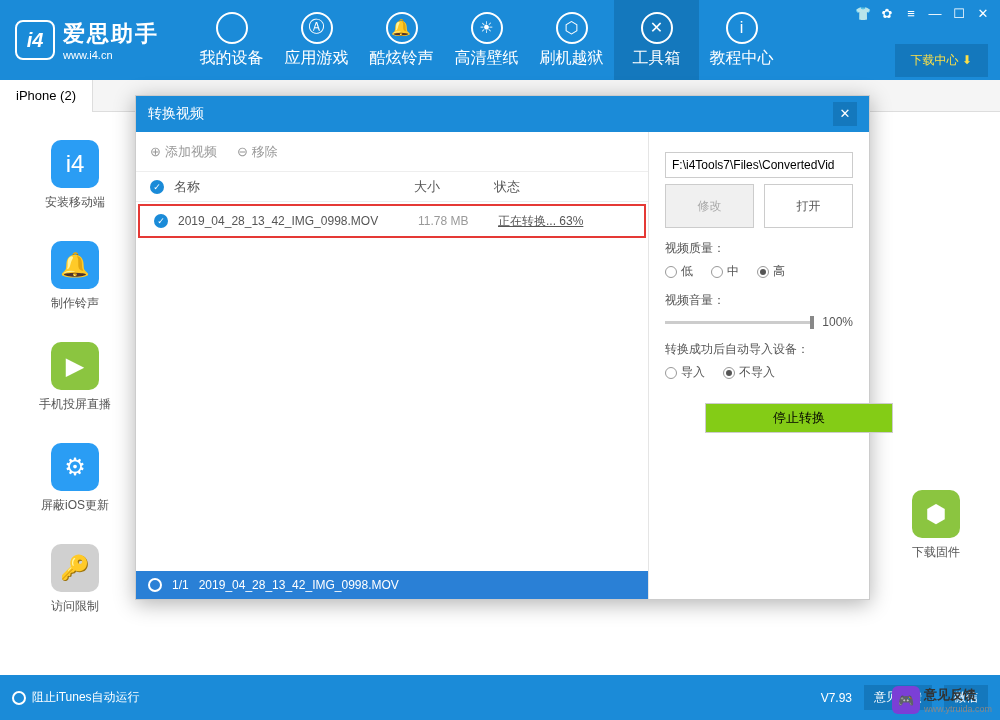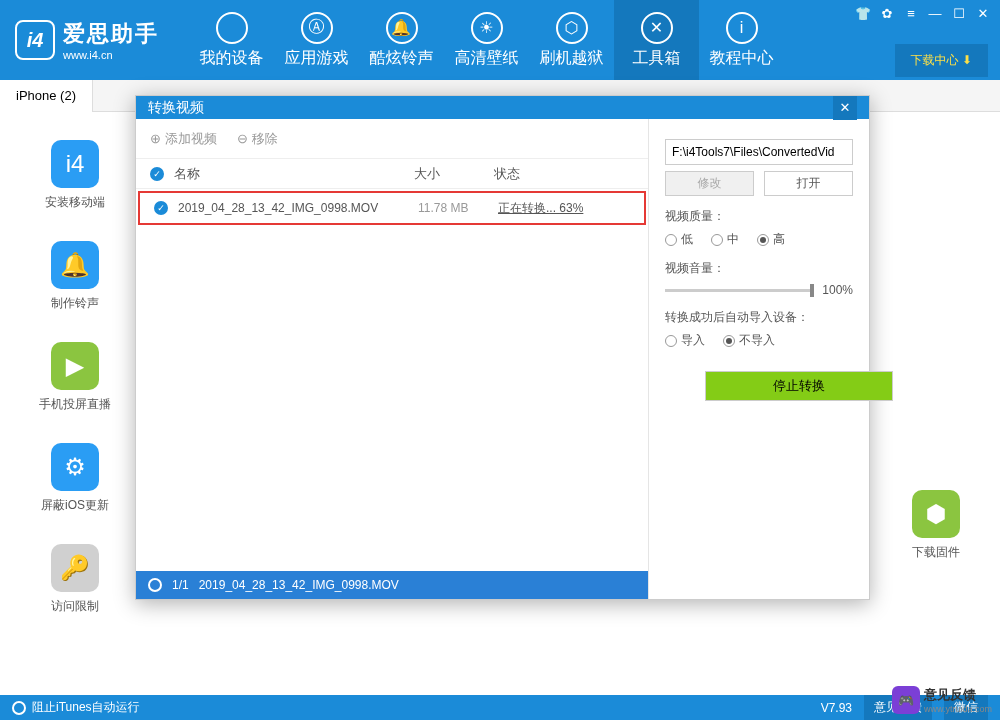--- a/index.html
+++ b/index.html
@@ -32,54 +32,54 @@
 .tool-label { font-size: 12px; color: #555; }
 .blue-bg { background: #2a9df4; }
 .grey-bg { background: #d0d0d0; color: #888; }
 .green-bg { background: #8bc540; }
 
 
 .rtool { position: absolute; right: 40px; top: 490px; display: flex; flex-direction: column; align-items: center; gap: 6px; cursor: pointer; }
 
 
 .dialog { position: absolute; left: 135px; top: 95px; width: 735px; height: 505px; background: #fff; box-shadow: 0 4px 20px rgba(0,0,0,0.3); border: 1px solid #ccc; display: flex; flex-direction: column; }
-.dlg-title { height: 23px; background: #1b8bd8; color: #fff; display: flex; align-items: center; padding: 0 12px; justify-content: space-between; font-size: 14px; }
+.dlg-title { height: 36px; background: #1b8bd8; color: #fff; display: flex; align-items: center; padding: 0 12px; justify-content: space-between; font-size: 14px; }
 .dlg-close { width: 24px; height: 24px; background: #1478bd; text-align: center; line-height: 24px; cursor: pointer; font-size: 13px; }
 .dlg-body { flex: 1; display: flex; }
 .dlg-left { flex: 1; display: flex; flex-direction: column; border-right: 1px solid #e5e5e5; }
 .dlg-toolbar { height: 40px; display: flex; align-items: center; gap: 20px; padding: 0 14px; color: #999; font-size: 13px; border-bottom: 1px solid #eee; }
 .tb-item { display: flex; align-items: center; gap: 4px; cursor: pointer; }
 .dlg-thead { height: 30px; display: flex; align-items: center; padding: 0 14px; font-size: 13px; color: #555; border-bottom: 1px solid #eee; }
 .chk { width: 14px; height: 14px; border: 2px solid #1b8bd8; border-radius: 50%; background: #1b8bd8; display: inline-flex; align-items: center; justify-content: center; color: #fff; font-size: 9px; margin-right: 10px; }
 .th-name { width: 240px; }
 .th-size { width: 80px; }
 .th-status { flex: 1; }
 .dlg-row { height: 34px; display: flex; align-items: center; padding: 0 14px; font-size: 12px; color: #333; border: 2px solid #e53935; margin: 2px; }
 .td-name { width: 240px; color: #555; }
 .td-size { width: 80px; color: #999; }
 .td-status { flex: 1; color: #555; text-decoration: underline; }
 .dlg-progress { height: 28px; background: #2a80d6; color: #fff; display: flex; align-items: center; padding: 0 12px; font-size: 12px; gap: 10px; }
 .prog-circle { width: 14px; height: 14px; border: 2px solid #fff; border-radius: 50%; }
 
 .dlg-right { width: 220px; padding: 14px 16px; font-size: 12px; color: #555; display: flex; flex-direction: column; gap: 12px; }
 .field input[type=text] { width: 100%; height: 26px; border: 1px solid #ccc; padding: 0 6px; font-size: 12px; margin-top: 6px; }
 .btn-row { display: flex; gap: 10px; margin-top: 6px; }
-.btn { flex: 1; height: 25px; border: 1px solid #ccc; background: #fff; font-size: 12px; cursor: pointer; color: #555; }
+.btn { flex: 1; height: 44px; border: 1px solid #ccc; background: #fff; font-size: 12px; cursor: pointer; color: #555; }
 .btn.disabled { background: #f0f0f0; color: #aaa; }
 .radio-row { display: flex; gap: 18px; margin-top: 6px; }
 .radio { display: flex; align-items: center; gap: 4px; cursor: pointer; }
 .ro { width: 12px; height: 12px; border: 1px solid #999; border-radius: 50%; display: inline-flex; align-items: center; justify-content: center; }
 .ro.on::after { content: ''; width: 6px; height: 6px; background: #555; border-radius: 50%; }
 .slider-row { display: flex; align-items: center; gap: 8px; margin-top: 6px; }
 .slider-track { flex: 1; height: 3px; background: #ccc; position: relative; }
 .slider-thumb { position: absolute; right: 0; top: -5px; width: 4px; height: 13px; background: #888; }
 .stop-btn { width: 100%; height: 30px; border: 1px solid #ccc; background: #84cc16; font-size: 13px; cursor: pointer; margin-top: 10px; margin-left: 40px; }
 
 
-.bottombar { position: absolute; bottom: 0; left: 0; right: 0; height: 25px; background: #1b8bd8; color: #fff; display: flex; align-items: center; padding: 0 12px; font-size: 12px; justify-content: space-between; }
+.bottombar { position: absolute; bottom: 0; left: 0; right: 0; height: 45px; background: #1b8bd8; color: #fff; display: flex; align-items: center; padding: 0 12px; font-size: 12px; justify-content: space-between; }
 .bb-left { display: flex; align-items: center; gap: 6px; }
 .bb-circle { width: 14px; height: 14px; border: 2px solid #fff; border-radius: 50%; }
 .bb-right { display: flex; align-items: center; gap: 12px; }
 .bb-btn { background: #1478bd; padding: 4px 10px; cursor: pointer; }
 
 
 .watermark { position: absolute; right: 8px; bottom: 6px; display: flex; align-items: center; gap: 4px; color: #333; font-size: 13px; font-weight: bold; }
 .wm-icon { width: 28px; height: 28px; background: #7b3fd6; border-radius: 6px; display: flex; align-items: center; justify-content: center; color: #fff; }
 .wm-sub { font-size: 9px; color: #888; font-weight: normal; }
 </style>

